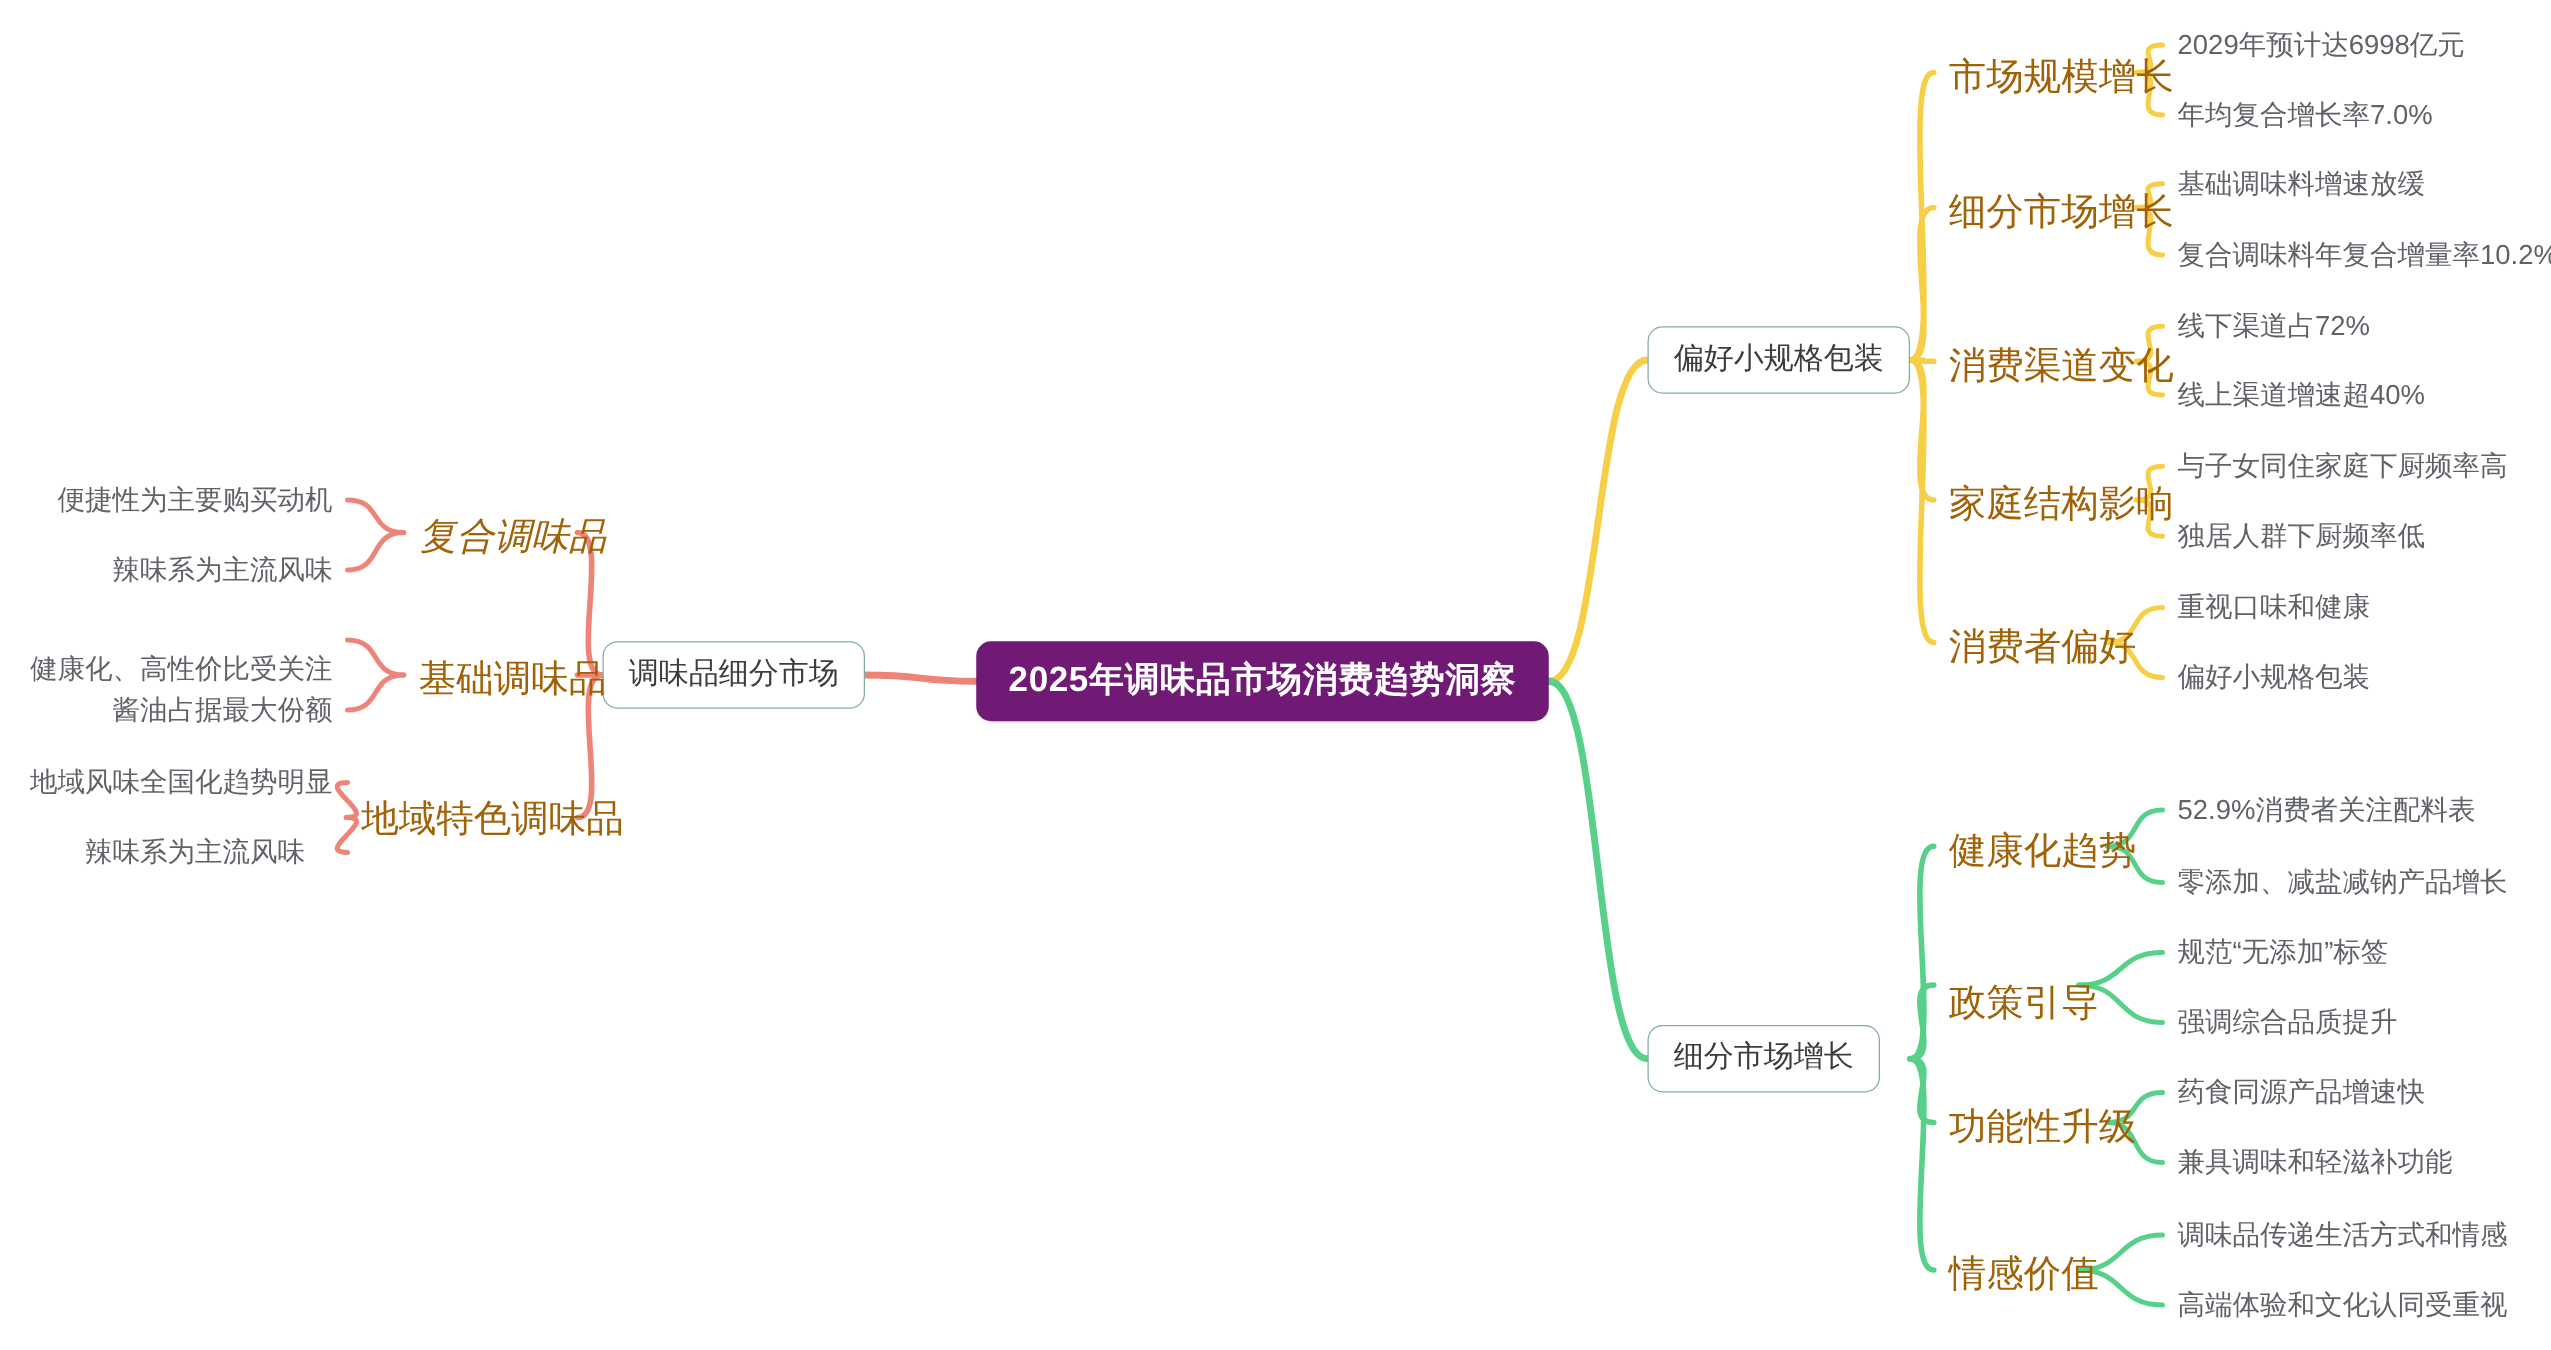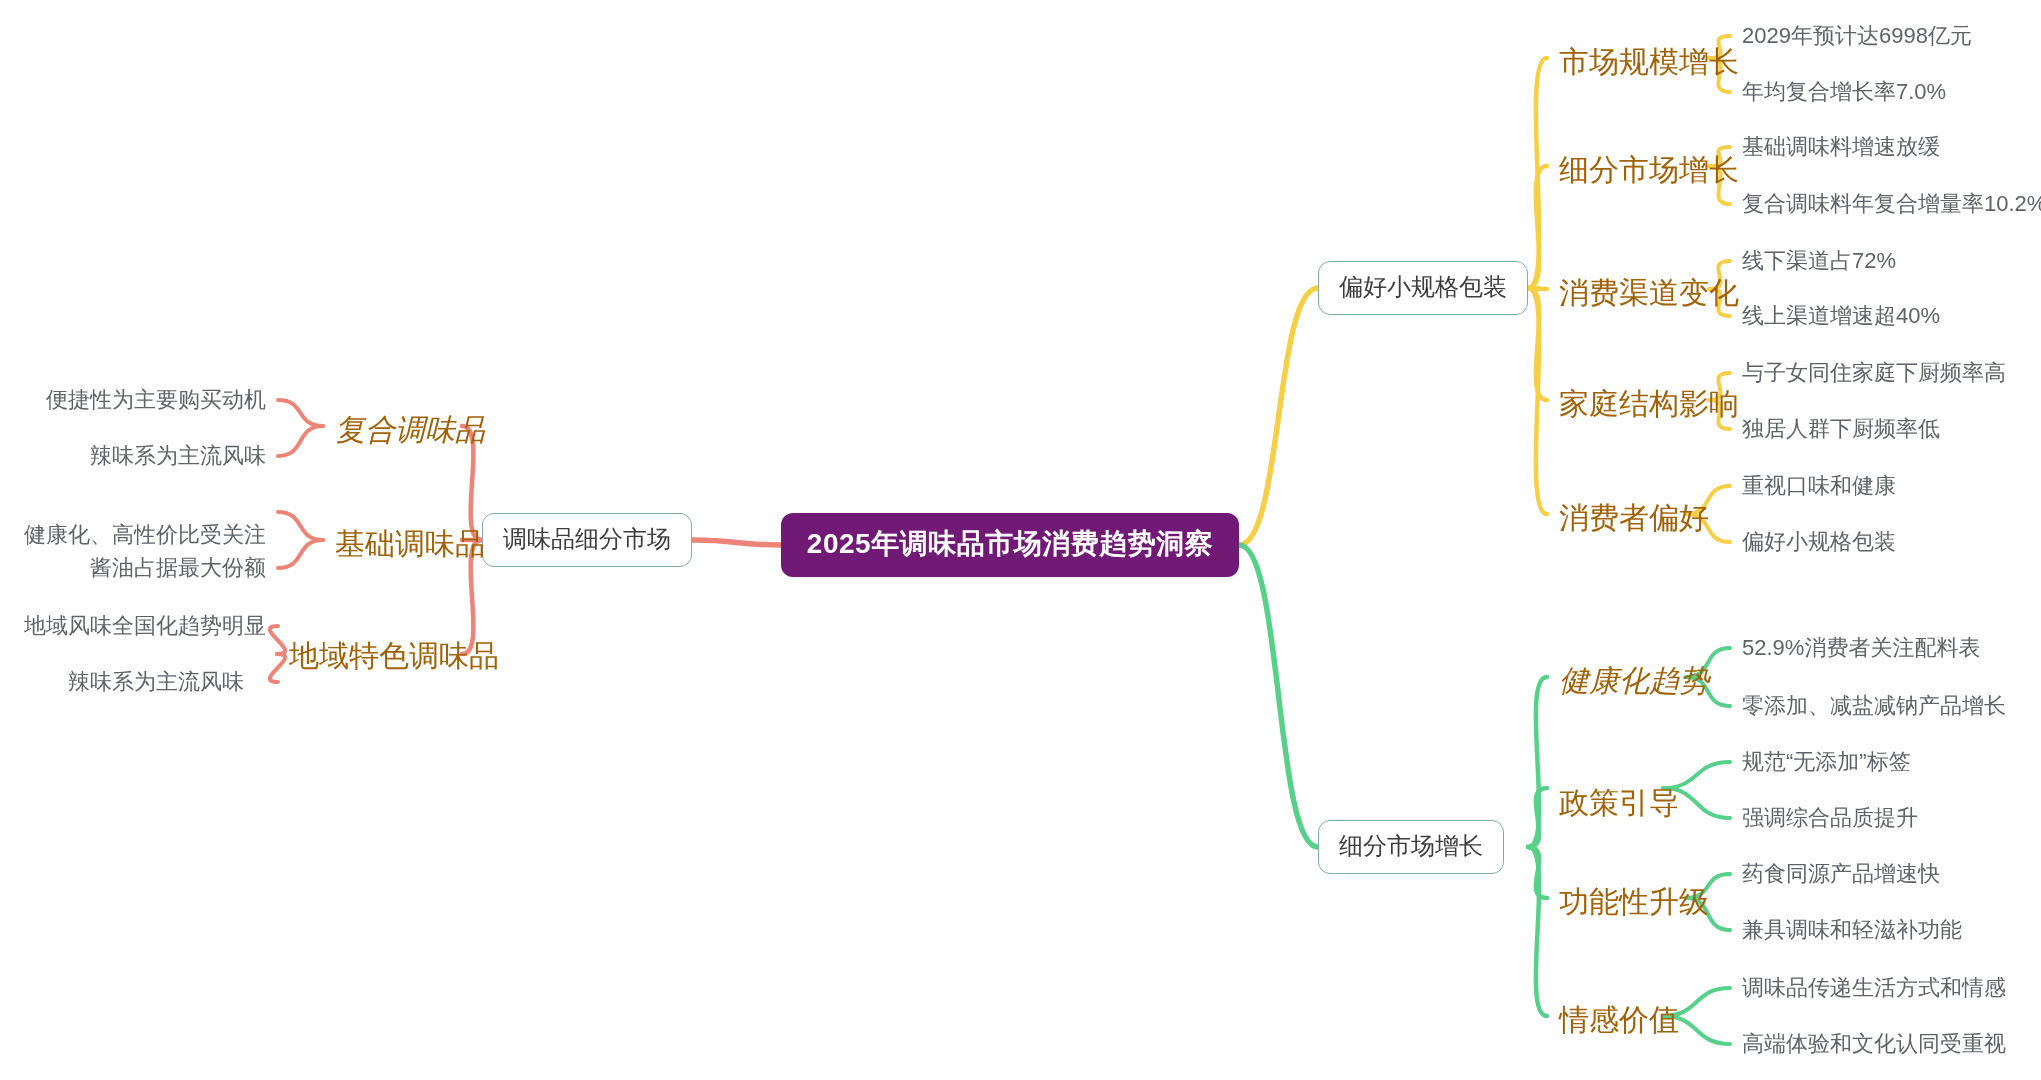--- a/index.html
+++ b/index.html
@@ -119,21 +119,21 @@
       <div class="node topic-node" style="visibility: visible; left: 1557px; top: 274.5px;">消费渠道变化</div>
       <div class="node leaf-node" style="visibility: visible; left: 1740px; top: 247px;">线下渠道占72%</div>
       <div class="node leaf-node" style="visibility: visible; left: 1740px; top: 302px;">线上渠道增速超40%</div>
       <div class="node topic-node" style="visibility: visible; left: 1557px; top: 385.5px;">家庭结构影响</div>
       <div class="node leaf-node" style="visibility: visible; left: 1740px; top: 359px;">与子女同住家庭下厨频率高</div>
       <div class="node leaf-node" style="visibility: visible; left: 1740px; top: 415px;">独居人群下厨频率低</div>
       <div class="node topic-node" style="visibility: visible; left: 1557px; top: 499.5px;">消费者偏好</div>
       <div class="node leaf-node" style="visibility: visible; left: 1740px; top: 472px;">重视口味和健康</div>
       <div class="node leaf-node" style="visibility: visible; left: 1740px; top: 528px;">偏好小规格包装</div>
       <div class="node branch-node" style="visibility: visible; left: 1318px; top: 820px;">细分市场增长</div>
-      <div class="node topic-node" style="visibility: visible; left: 1557px; top: 662.5px; font-style: italic;">健康化趋势</div>
+      <div class="node topic-node" style="visibility: visible; left: 1557px; top: 662.5px;">健康化趋势</div>
       <div class="node leaf-node" style="visibility: visible; left: 1740px; top: 634px;">52.9%消费者关注配料表</div>
       <div class="node leaf-node" style="visibility: visible; left: 1740px; top: 692px;">零添加、减盐减钠产品增长</div>
       <div class="node topic-node" style="visibility: visible; left: 1557px; top: 785px; text-align: right;">政策引导</div>
       <div class="node leaf-node" style="visibility: visible; left: 1740px; top: 748px;">规范“无添加”标签</div>
       <div class="node leaf-node" style="visibility: visible; left: 1740px; top: 804px;">强调综合品质提升</div>
       <div class="node topic-node" style="visibility: visible; left: 1557px; top: 883.5px;">功能性升级</div>
       <div class="node leaf-node" style="visibility: visible; left: 1740px; top: 860px;">药食同源产品增速快</div>
       <div class="node leaf-node" style="visibility: visible; left: 1740px; top: 916px;">兼具调味和轻滋补功能</div>
       <div class="node topic-node" style="visibility: visible; left: 1557px; top: 1001.5px;">情感价值</div>
       <div class="node leaf-node" style="visibility: visible; left: 1740px; top: 974px;">调味品传递生活方式和情感</div>

